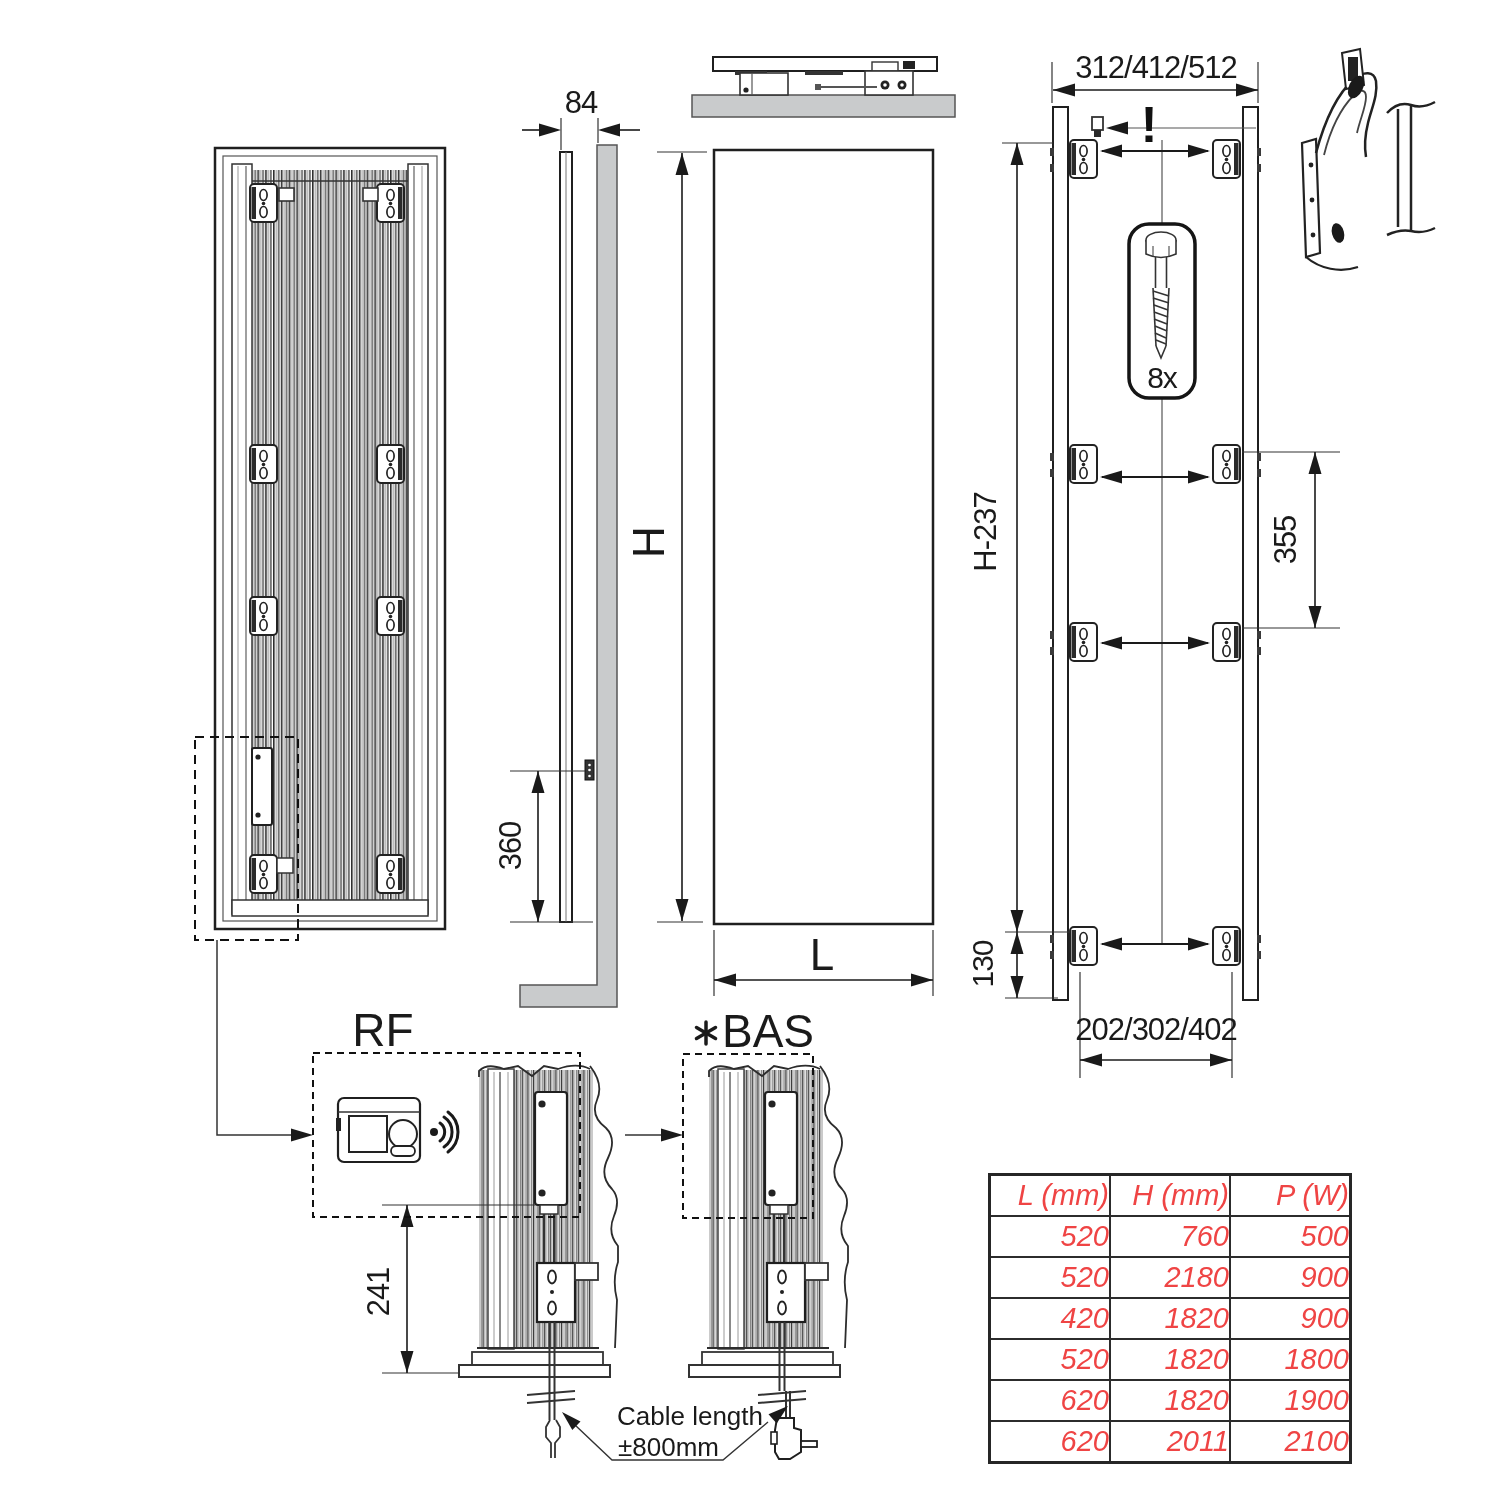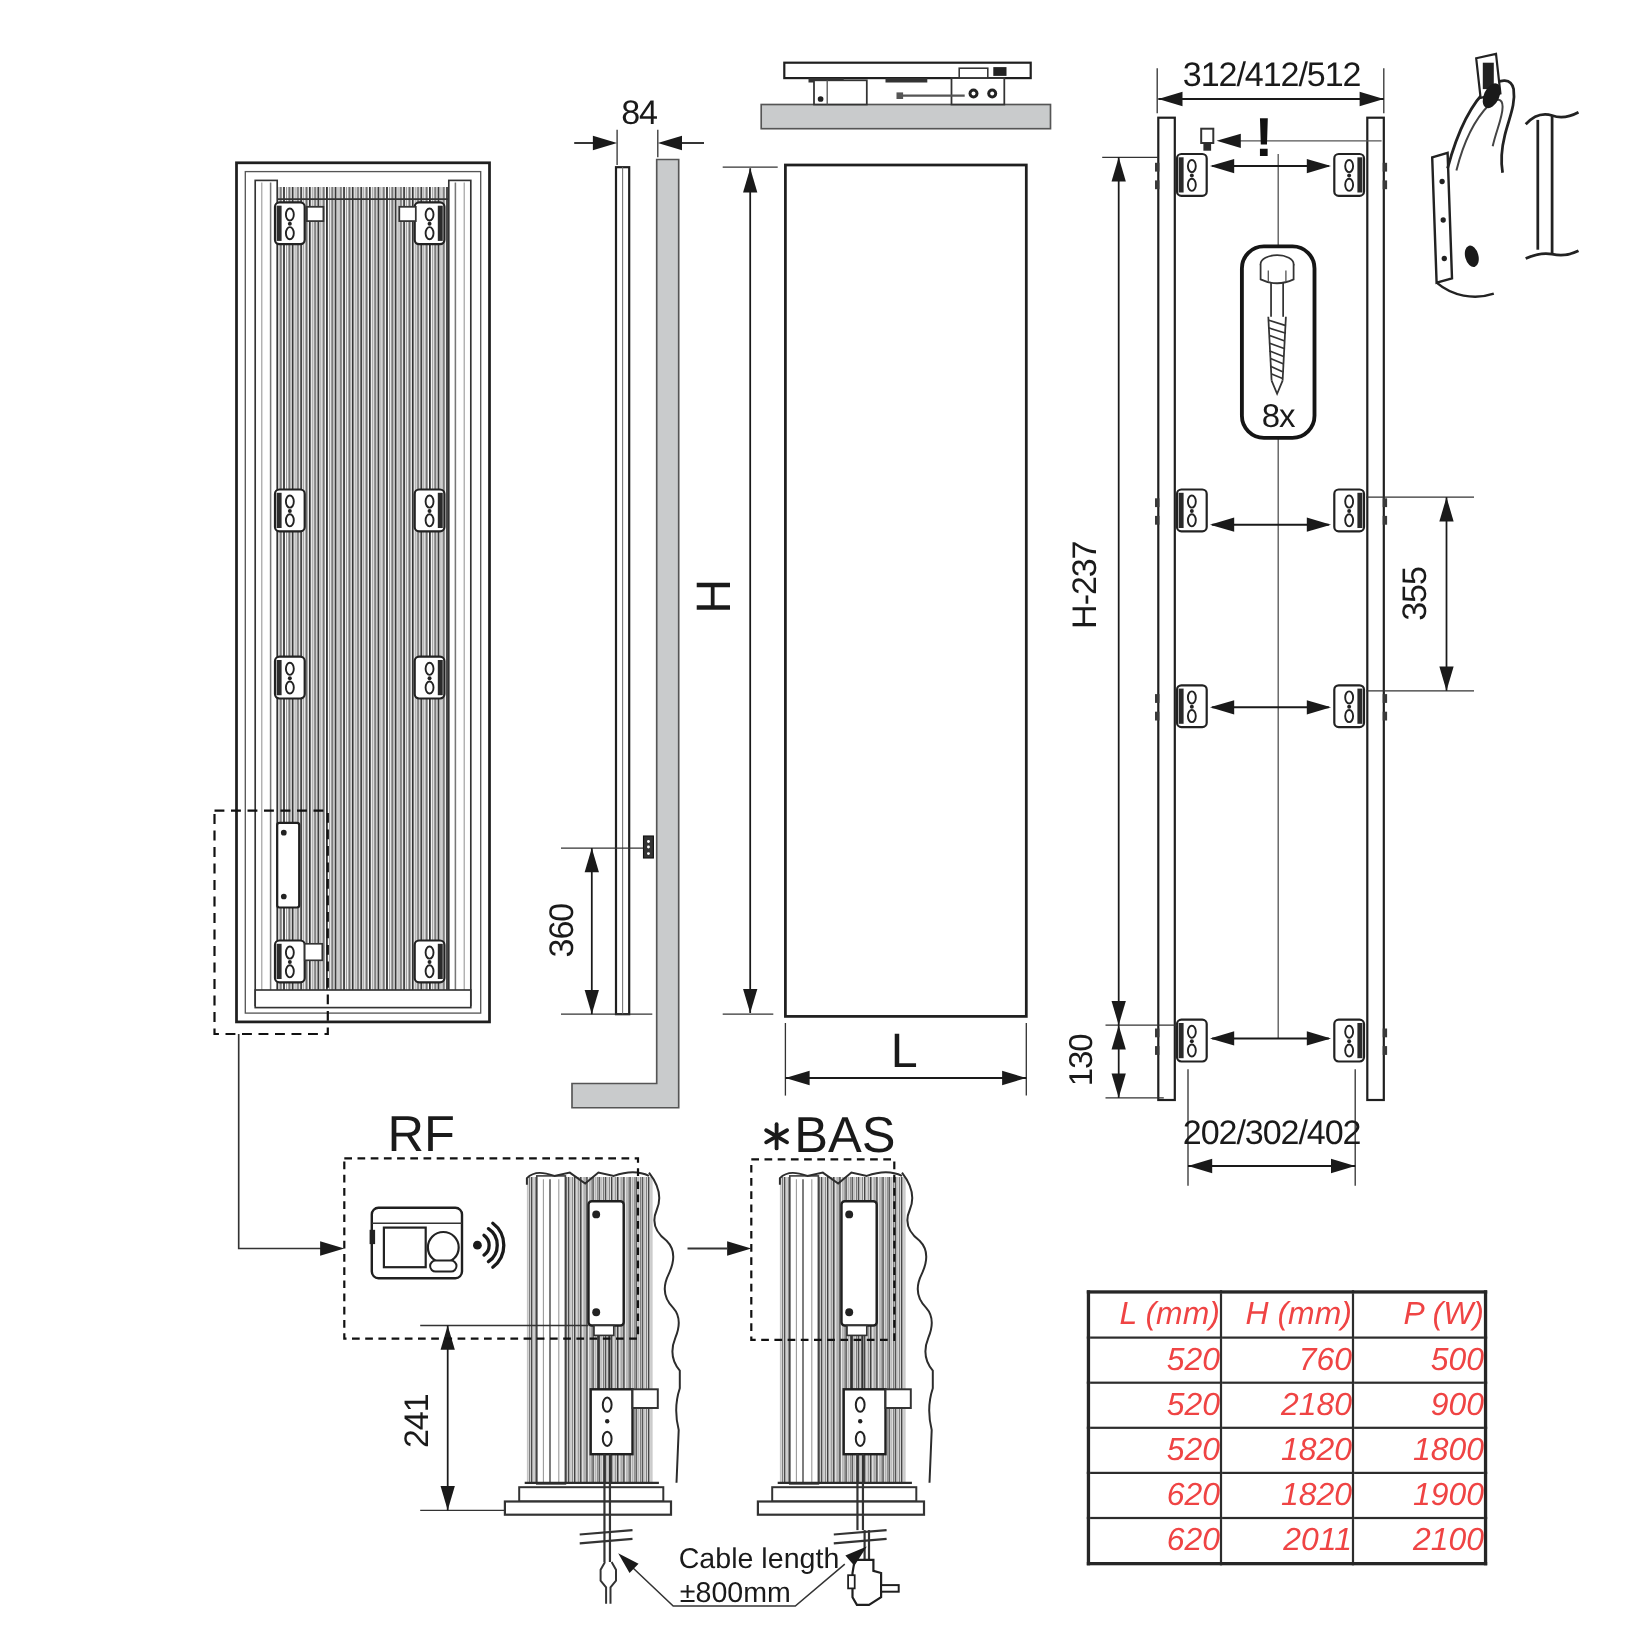--- a/index.html
+++ b/index.html
@@ -423,20 +423,25 @@
         <td>520</td>
         <td>760</td>
         <td>500</td>
       </tr>
       <tr>
         <td>520</td>
         <td>2180</td>
         <td>900</td>
       </tr>
       <tr>
+        <td>420</td>
+        <td>1820</td>
+        <td>900</td>
+      </tr>
+      <tr>
         <td>520</td>
         <td>1820</td>
         <td>1800</td>
       </tr>
       <tr>
         <td>620</td>
         <td>1820</td>
         <td>1900</td>
       </tr>
       <tr>

